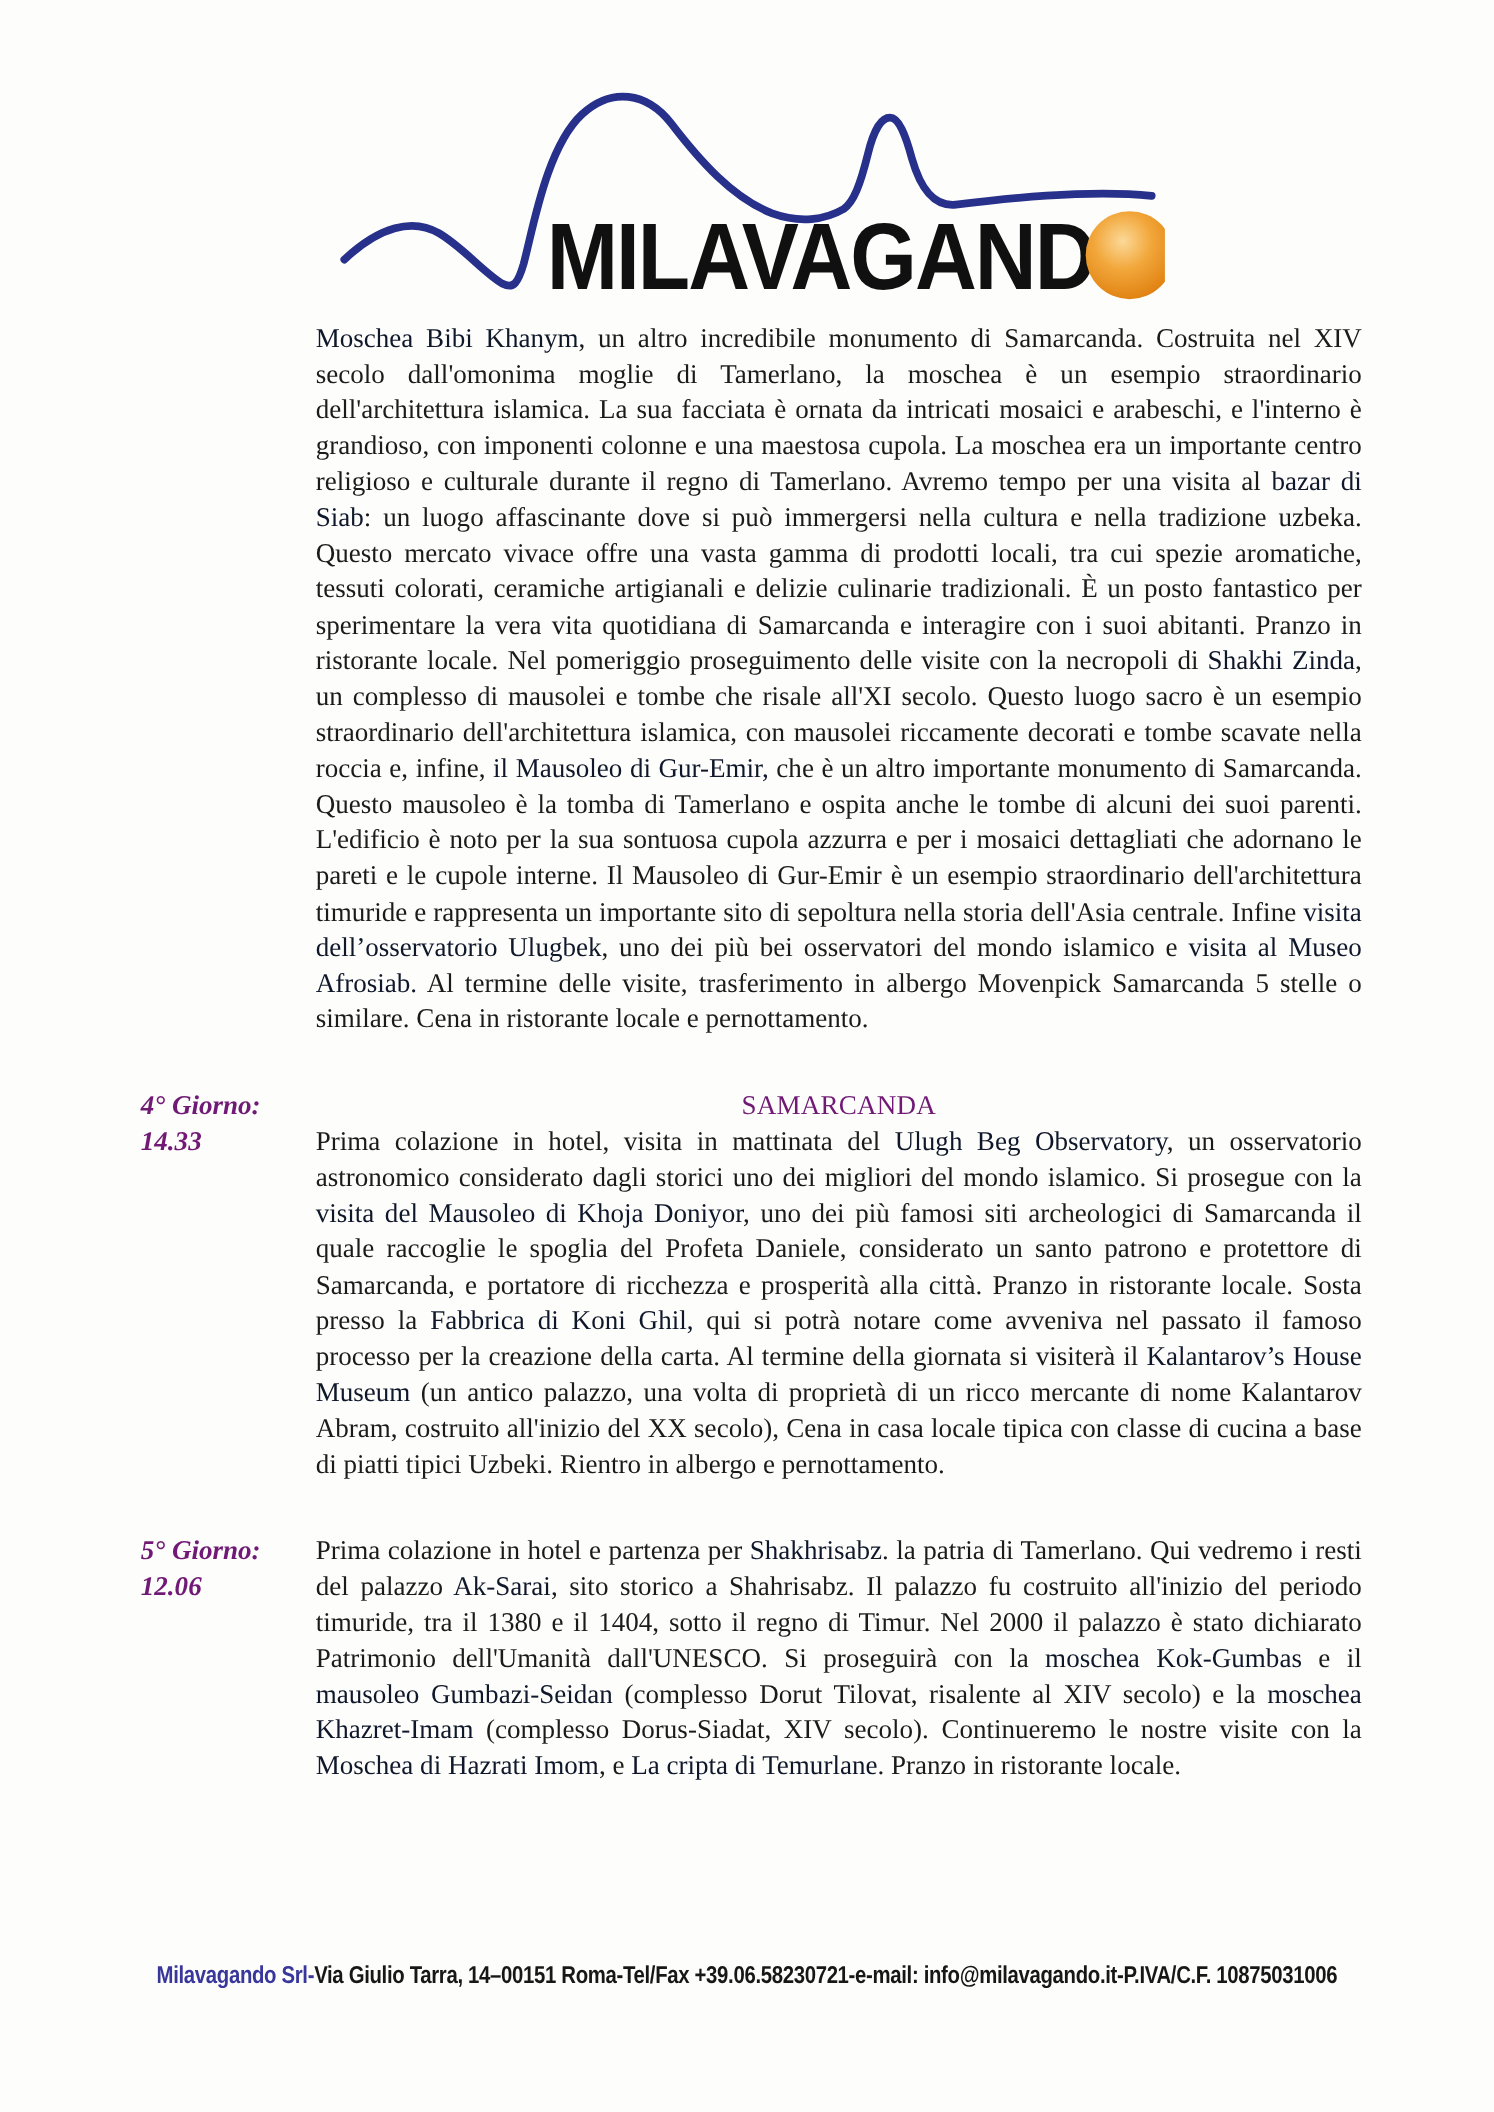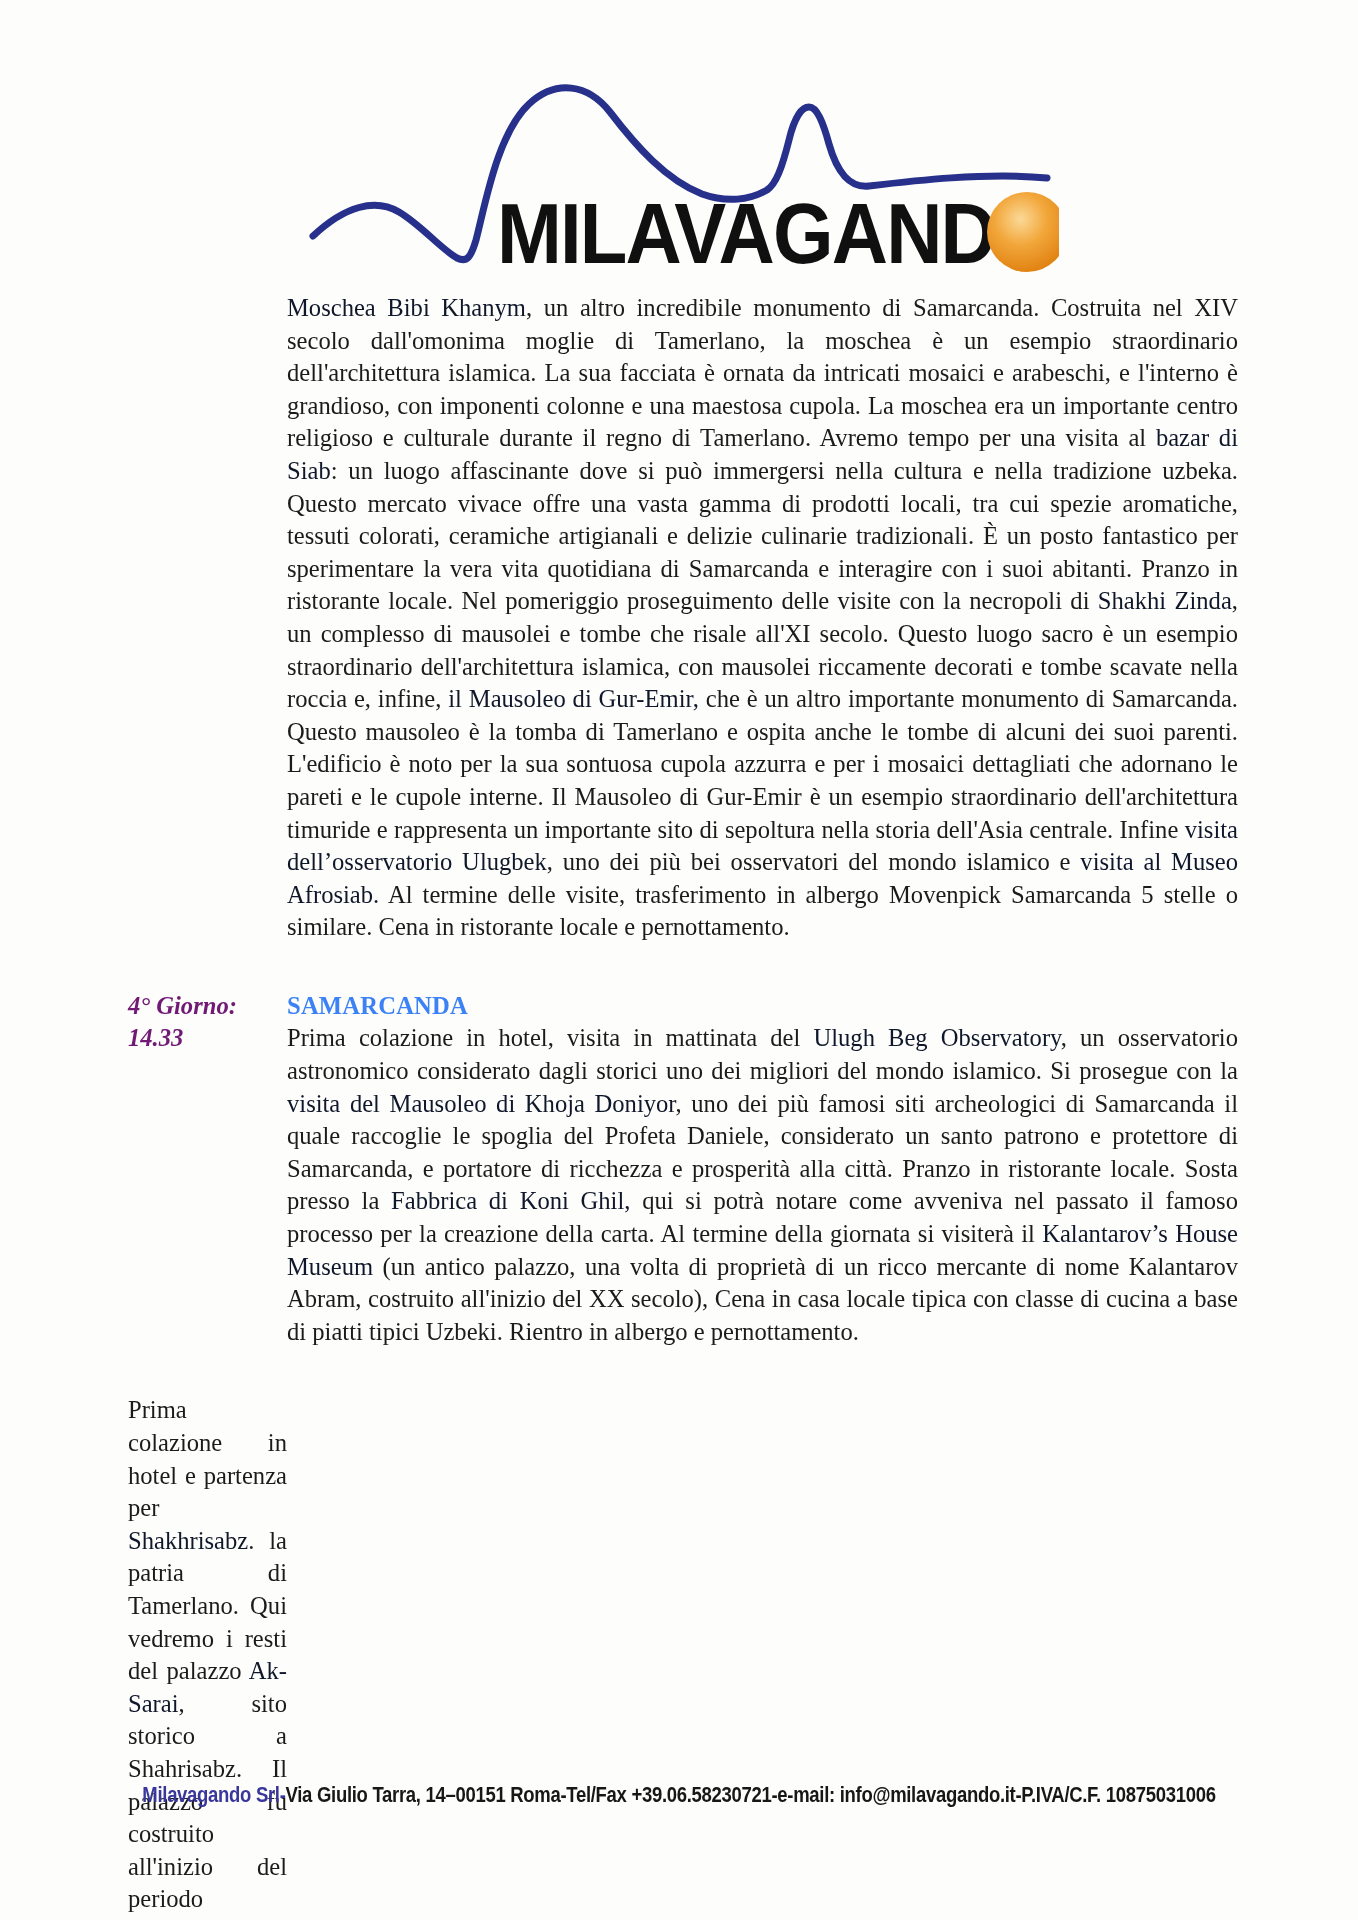--- a/index.html
+++ b/index.html
@@ -28,21 +28,21 @@
     color:#1b1b1b;
   }
   .paragraph b{font-weight:normal;color:#0f172a;}
   .day-col{
     font-style:italic;font-weight:bold;color:#701a75;
     white-space:nowrap;
   }
   .day-col .date{display:block;}
   .section{margin-top:46px;}
   .section-title{
-    font-weight:bold;color:#3b82f6;letter-spacing:0.2px;
+    font-weight:normal;color:#701a75;letter-spacing:0.2px;text-align:center;
   }
 
   
   .footer{
     position:absolute;top:1782px;left:0;width:100%;
     text-align:center;
     font-family:"Liberation Sans", sans-serif;
     font-weight:bold;font-size:18.5px;letter-spacing:-0.3px;
     transform:scaleY(1.2);transform-origin:top center;
     white-space:nowrap;
@@ -94,20 +94,24 @@
         <span>4° Giorno:</span>
         <span class="date">14.33</span>
       </div>
       <div>
         <div class="section-title">SAMARCANDA</div>
         <div class="paragraph">Prima colazione in hotel, visita in mattinata del <b>Ulugh Beg Observatory</b>, un osservatorio astronomico considerato dagli storici uno dei migliori del mondo islamico. Si prosegue con la <b>visita del Mausoleo di Khoja Doniyor</b>, uno dei più famosi siti archeologici di Samarcanda il quale raccoglie le spoglia del Profeta Daniele, considerato un santo patrono e protettore di Samarcanda, e portatore di ricchezza e prosperità alla città. Pranzo in ristorante locale. Sosta presso la <b>Fabbrica di Koni Ghil,</b> qui si potrà notare come avveniva nel passato il famoso processo per la creazione della carta. Al termine della giornata si visiterà il <b>Kalantarov’s House Museum</b> (un antico palazzo, una volta di proprietà di un ricco mercante di nome Kalantarov Abram, costruito all'inizio del XX secolo), Cena in casa locale tipica con classe di cucina a base di piatti tipici Uzbeki. Rientro in albergo e pernottamento.</div>
       </div>
     </div>
 
     <div class="row section">
+      <div class="day-col">
+        <span>5° Giorno:</span>
+        <span class="date">12.06</span>
+      </div>
       <div>
         <div class="paragraph">Prima colazione in hotel e partenza per <b>Shakhrisabz</b>. la patria di Tamerlano. Qui vedremo i resti del palazzo <b>Ak-Sarai</b>, sito storico a Shahrisabz. Il palazzo fu costruito all'inizio del periodo timuride, tra il 1380 e il 1404, sotto il regno di Timur. Nel 2000 il palazzo è stato dichiarato Patrimonio dell'Umanità dall'UNESCO. Si proseguirà con la <b>moschea Kok-Gumbas</b> e il <b>mausoleo Gumbazi-Seidan</b> (complesso Dorut Tilovat, risalente al XIV secolo) e la <b>moschea Khazret-Imam</b> (complesso Dorus-Siadat, XIV secolo). Continueremo le nostre visite con la <b>Moschea di Hazrati Imom</b>, e <b>La cripta di Temurlane</b>. Pranzo in ristorante locale.</div>
       </div>
     </div>
 
   </div>
 
   <div class="footer">
     <span class="brand" style="color: rgb(57, 55, 155);">Milavagando Srl-</span><span class="info" style="color: rgb(23, 23, 23);">Via Giulio Tarra, 14–00151 Roma-Tel/Fax +39.06.58230721-e-mail: info@milavagando.it-P.IVA/C.F. 10875031006</span>
   </div>

